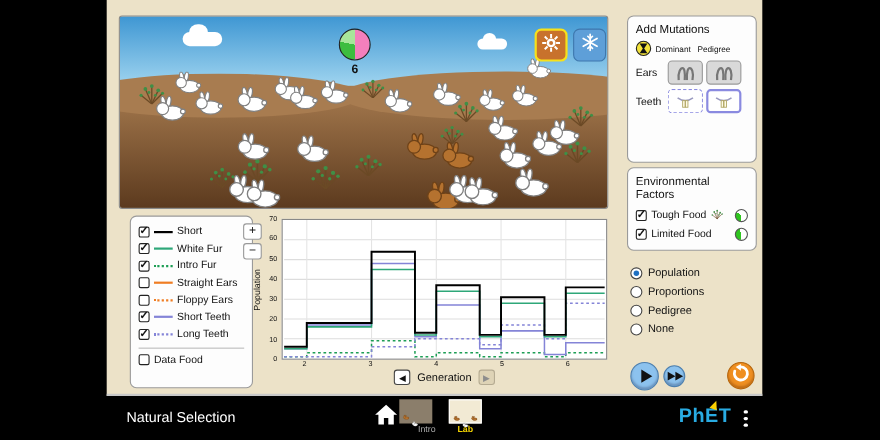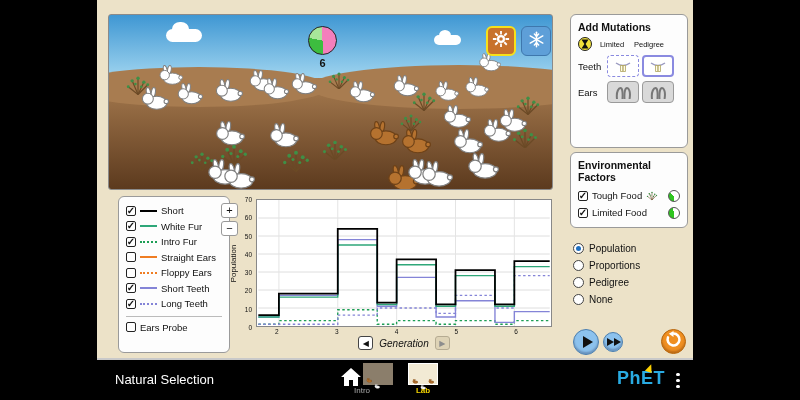--- a/index.html
+++ b/index.html
@@ -17,21 +17,21 @@
   .sprite svg{display:block;width:100%;height:100%;}
   #clock{position:absolute;width:29px;height:29px;border-radius:50%;border:1.5px solid #222;
     background:conic-gradient(#f47fbc 0 50%,#3dbd3f 50% 78%,#a8e69a 78% 100%);}
   #clock-label{position:absolute;font-size:11px;color:#111;font-weight:bold;text-align:center;width:29px;}
   .climate-btn{position:absolute;width:30px;height:30px;border-radius:6px;display:flex;align-items:center;justify-content:center;cursor:pointer;}
   #sun-btn{background:#c8722c;border:2.5px solid #f7e11a;}
   #snow-btn{background:#5e9fd8;border:1px solid #3e77ad;}
 
   
   .panel{position:absolute;background:#fdfdfd;border:1px solid #9a9a9a;border-radius:6px;padding:6px 7px;}
-  .panel-title{font-weight:bold;font-size:10.5px;color:#111;margin-bottom:4px;}
+  .panel-title{font-weight:normal;font-size:10.5px;color:#111;margin-bottom:4px;}
 
   
   #legend-panel{left:21px;top:196px;width:112px;height:157px;}
   .legend-row{display:flex;align-items:center;height:15.5px;gap:4px;}
   .cbx{width:10px;height:10px;border:1.5px solid #222;background:#fff;border-radius:2px;flex:0 0 auto;
        display:flex;align-items:center;justify-content:center;font-size:10px;font-weight:bold;color:#111;line-height:1;cursor:pointer;}
   .line-sample{width:17px;flex:0 0 auto;}
   .legend-label{font-size:9.5px;color:#111;white-space:nowrap;}
   #legend-divider{border-top:1px solid #bbb;margin:4px 0 3px;}
 
@@ -42,21 +42,21 @@
   #ylabel{transform:rotate(-90deg);font-size:8px;color:#111;white-space:nowrap;}
   #yticks{position:absolute;left:138px;top:199px;width:19px;height:128px;}
   .ytick{position:absolute;right:2px;font-size:6.5px;color:#111;transform:translateY(-50%);}
   #plot{position:absolute;left:159px;top:199px;background:#fff;border:1px solid #888;}
   #xticks{position:absolute;left:159px;top:328px;width:296px;height:9px;}
   .xtick{position:absolute;font-size:6.5px;color:#111;transform:translateX(-50%);}
   #gen-nav{position:absolute;left:159px;top:336px;width:296px;display:flex;align-items:center;justify-content:center;gap:6px;}
   .gen-btn{width:15px;height:14px;border-radius:3px;display:flex;align-items:center;justify-content:center;font-size:8px;}
   #gen-back{background:#fff;border:1px solid #444;color:#111;cursor:pointer;}
   #gen-fwd{background:#ded3b6;border:1px solid #b5ab92;color:#8d8d8d;}
-  #gen-label{font-size:10px;color:#111;font-style:italic;}
+  #gen-label{font-size:10px;color:#111;}
 
   
   #mutations-panel{left:473px;top:14px;width:118px;height:134px;}
   #mut-header{display:flex;align-items:center;gap:3px;margin:2px 0 3px;}
   #hourglass{width:14px;height:14px;border-radius:50%;background:#f2e23b;border:1px solid #222;display:flex;align-items:center;justify-content:center;}
   .mut-colhead{font-size:7.5px;color:#111;width:34px;text-align:center;}
   .mut-row{display:flex;align-items:center;margin-top:4px;gap:3px;}
   .mut-label{font-size:9.5px;color:#111;width:26px;}
   .mut-btn{width:32px;height:22px;border-radius:4px;background:#fff;display:flex;align-items:center;justify-content:center;cursor:pointer;}
   .mut-btn.gray{background:#d9d9d9;border:1px solid #9a9a9a;}
@@ -81,21 +81,21 @@
   #reset-btn{left:564px;top:329px;width:25px;height:25px;background:#ef8f21;border:1px solid #b5650d;box-shadow:inset 0 -2px 2px rgba(80,30,0,.3);}
   .tri{width:0;height:0;border-style:solid;}
 
   
   #navbar{position:absolute;left:0;top:360px;width:800px;height:40px;background:#000;}
   #nav-title{position:absolute;left:115px;top:12px;color:#fff;font-size:13px;}
   #home-btn{position:absolute;left:340px;top:7px;width:22px;height:20px;cursor:pointer;}
   .screen-thumb{position:absolute;top:3px;width:30px;height:22px;cursor:pointer;}
   .screen-label{position:absolute;top:26px;width:30px;text-align:center;font-size:8px;}
   #thumb-intro{left:363px;background:#8b7e6b;}
-  #label-intro{left:347px;color:#aaa;}
+  #label-intro{left:366px;color:#aaa;text-align:right;}
   #thumb-lab{left:408px;background:#f2ead4;border:1px solid #fff;}
   #label-lab{left:408px;color:#f2d200;font-weight:bold;}
   #phet-logo{position:absolute;left:617px;top:8px;font-size:18px;font-weight:bold;color:#29abe2;letter-spacing:.5px;}
   #phet-flame{position:absolute;left:646px;top:4px;width:0;height:0;border-left:4px solid transparent;border-right:3px solid transparent;border-bottom:8px solid #fcd000;transform:rotate(18deg);}
   #menu-dots{position:absolute;left:676px;top:10px;cursor:pointer;}
   .dot{width:3.5px;height:3.5px;border-radius:50%;background:#fff;margin:2.5px 0;}
 </style>
 </head>
 <body>
 
@@ -667,21 +667,21 @@
           </div>
           <div class="legend-row">
             <span class="cbx">✓</span>
             <span class="line-sample" style="border-top: 2.2px dotted rgb(132, 132, 215);"></span>
             <span class="legend-label">Long Teeth</span>
           </div>
         </div>
       <div id="legend-divider"></div>
       <div class="legend-row">
         <span class="cbx" id="probe-cbx"></span>
-        <span class="legend-label">Ears Probe</span>
+        <span class="legend-label">Data Food</span>
       </div>
     </div>
 
     <div id="zoom-controls">
       <div class="zoom-btn">+</div>
       <div class="zoom-btn">−</div>
     </div>
 
     <div id="ylabel-wrap">
         <div id="ylabel">Population</div>
@@ -729,57 +729,57 @@
     </div>
 
     <div id="mutations-panel" class="panel">
       <div class="panel-title">Add Mutations</div>
       <div id="mut-header">
         <span id="hourglass">
           <svg width="8" height="10" viewBox="0 0 8 10">
               <path d="M0.5 0.5 H7.5 L4.6 5 L7.5 9.5 H0.5 L3.4 5 Z" fill="#111"></path>
             </svg>
         </span>
-        <span class="mut-colhead">Limited</span>
+        <span class="mut-colhead">Dominant</span>
         <span class="mut-colhead">Pedigree</span>
       </div>
       <div id="mut-rows">
-          <div class="mut-row">
-            <span class="mut-label">Teeth</span>
-            <div class="mut-btn" style="border: 1.5px dashed rgb(138, 138, 224);">
-              <svg width="18" height="13" viewBox="0 0 18 13">
-                <path d="M2 3 Q9 8 16 3" fill="none" stroke="#9a9ac0" stroke-width="1.4"></path>
-                <rect x="6.6" y="5.5" width="2.2" height="6" fill="#fffbe8" stroke="#b0a560" stroke-width="0.8"></rect>
-                <rect x="9.2" y="5.5" width="2.2" height="6" fill="#fffbe8" stroke="#b0a560" stroke-width="0.8"></rect>
-              </svg>
-            </div>
-            <div class="mut-btn" style="border: 2px solid rgb(138, 138, 224);">
-              <svg width="18" height="13" viewBox="0 0 18 13">
-                <path d="M2 3 Q9 8 16 3" fill="none" stroke="#9a9ac0" stroke-width="1.4"></path>
-                <rect x="6.6" y="5.5" width="2.2" height="6" fill="#fffbe8" stroke="#b0a560" stroke-width="0.8"></rect>
-                <rect x="9.2" y="5.5" width="2.2" height="6" fill="#fffbe8" stroke="#b0a560" stroke-width="0.8"></rect>
-              </svg>
-            </div>
-          </div>
           <div class="mut-row">
             <span class="mut-label">Ears</span>
             <div class="mut-btn gray">
               <svg width="18" height="13" viewBox="0 0 18 13">
                 <g fill="none" stroke="#777" stroke-width="2">
                   <path d="M3 13 C2 5 5 2 6.5 2 C8 2 9 5 8.5 13"></path>
                   <path d="M10.5 13 C10 5 11.5 2 13 2 C14.5 2 17 5 15.5 13"></path>
                 </g>
               </svg>
             </div>
             <div class="mut-btn gray">
               <svg width="18" height="13" viewBox="0 0 18 13">
                 <g fill="none" stroke="#777" stroke-width="2">
                   <path d="M3 13 C2 5 5 2 6.5 2 C8 2 9 5 8.5 13"></path>
                   <path d="M10.5 13 C10 5 11.5 2 13 2 C14.5 2 17 5 15.5 13"></path>
                 </g>
+              </svg>
+            </div>
+          </div>
+          <div class="mut-row">
+            <span class="mut-label">Teeth</span>
+            <div class="mut-btn" style="border: 1.5px dashed rgb(138, 138, 224);">
+              <svg width="18" height="13" viewBox="0 0 18 13">
+                <path d="M2 3 Q9 8 16 3" fill="none" stroke="#9a9ac0" stroke-width="1.4"></path>
+                <rect x="6.6" y="5.5" width="2.2" height="6" fill="#fffbe8" stroke="#b0a560" stroke-width="0.8"></rect>
+                <rect x="9.2" y="5.5" width="2.2" height="6" fill="#fffbe8" stroke="#b0a560" stroke-width="0.8"></rect>
+              </svg>
+            </div>
+            <div class="mut-btn" style="border: 2px solid rgb(138, 138, 224);">
+              <svg width="18" height="13" viewBox="0 0 18 13">
+                <path d="M2 3 Q9 8 16 3" fill="none" stroke="#9a9ac0" stroke-width="1.4"></path>
+                <rect x="6.6" y="5.5" width="2.2" height="6" fill="#fffbe8" stroke="#b0a560" stroke-width="0.8"></rect>
+                <rect x="9.2" y="5.5" width="2.2" height="6" fill="#fffbe8" stroke="#b0a560" stroke-width="0.8"></rect>
               </svg>
             </div>
           </div>
         </div>
     </div>
 
     <div id="env-factors" class="panel">
       <div class="panel-title">Environmental Factors</div>
       <div id="ef-rows">
           <div class="ef-row">

